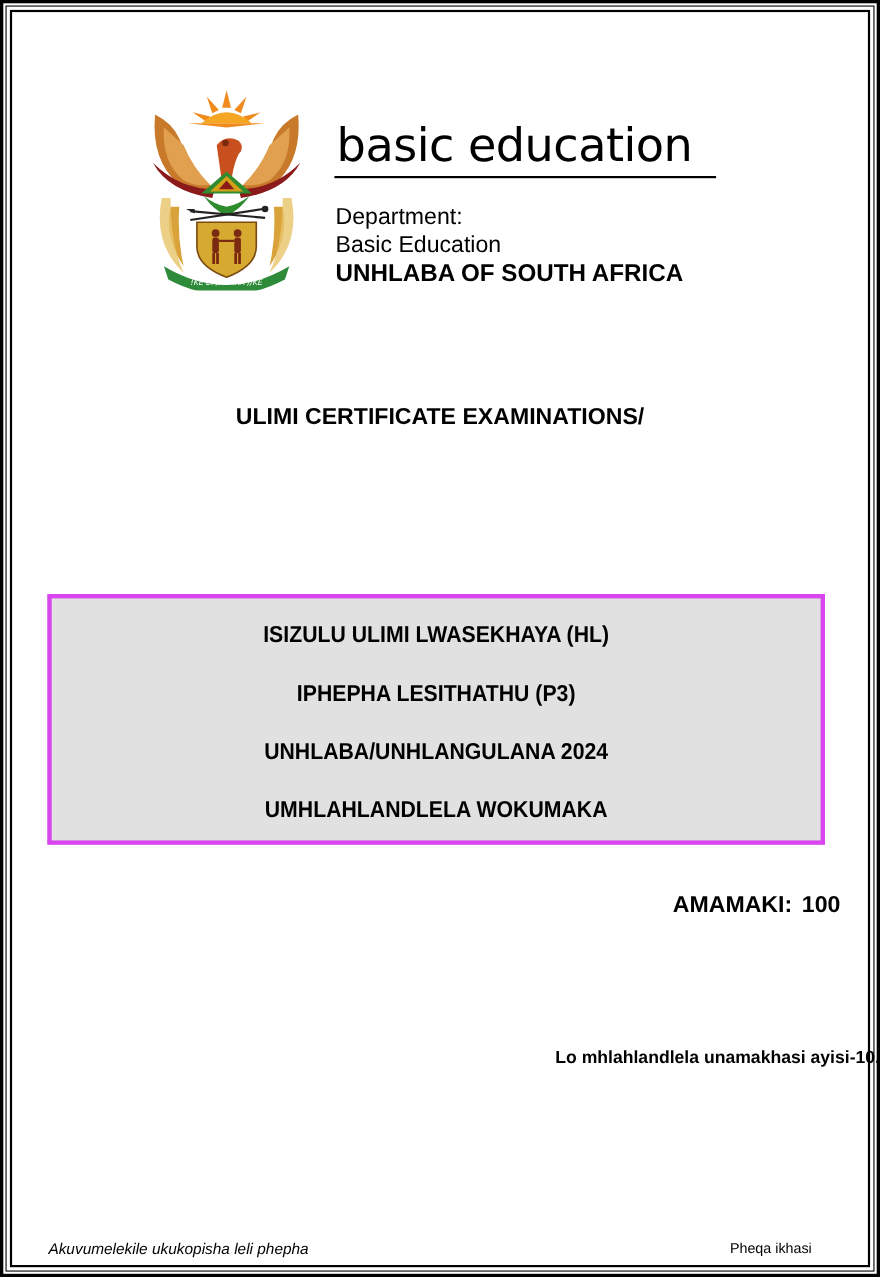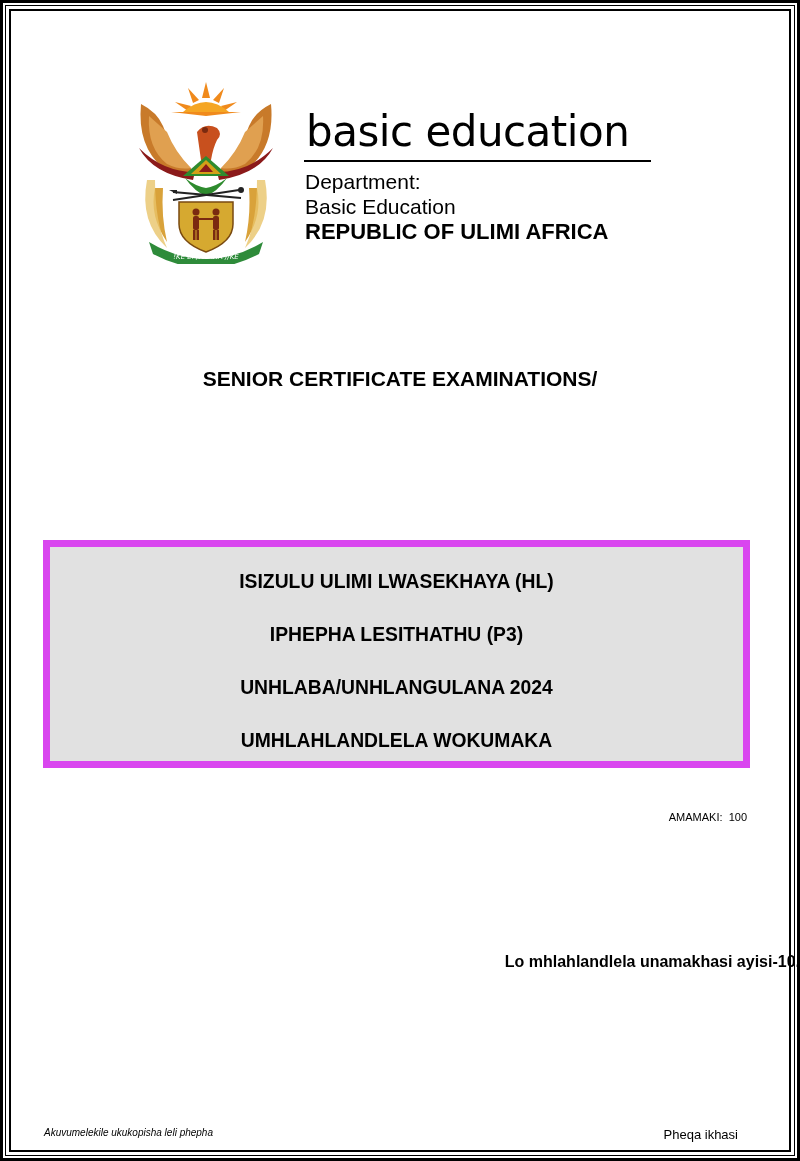--- a/index.html
+++ b/index.html
@@ -61,21 +61,21 @@
       height: 2px;
       background: #000;
       width: 347px;
       margin-top: 4px;
     }
     .brand-line {
       font-size: 21px;
       line-height: 25px;
       margin-left: 1px;
     }
-    .brand-line.first { margin-top: 7px; }
+    .brand-line.first { margin-top: 23px; }
     .brand-line.bold {
       font-weight: bold;
       font-size: 22px;
     }
 
     .exam-heading {
       position: absolute;
       left: 0;
       right: 0;
       top: 365px;
@@ -85,58 +85,58 @@
       line-height: 28px;
     }
 
     .title-box {
       position: absolute;
       left: 43px;
       top: 540px;
       width: 707px;
       height: 228px;
       background: #e1e1e1;
-      border: 7px solid #d946ef;
+      border: 4px solid #d946ef;
       box-sizing: border-box;
     }
     .title-line {
       position: absolute;
       left: 0;
       right: 0;
       text-align: center;
       font-weight: bold;
       font-size: 21px;
       transform: scaleX(0.92);
     }
 
     .marks {
       position: absolute;
-      right: 53px;
+      right: 36px;
       top: 811px;
-      font-weight: normal;
-      font-size: 11px;
+      font-weight: bold;
+      font-size: 21px;
       word-spacing: 3px;
     }
 
     .pages-note {
       position: absolute;
       left: 0;
       right: 0;
       top: 953px;
       text-align: right;
       font-weight: bold;
       font-size: 16px;
     }
 
     .footer-left {
       position: absolute;
       left: 44px;
       top: 1127px;
       font-style: italic;
-      font-size: 10px;
+      font-size: 14px;
     }
     .footer-right {
       position: absolute;
       right: 62px;
       top: 1127px;
       font-size: 13px;
     }
   </style>
 </head>
 <body>
@@ -203,25 +203,25 @@
     <path d="M16,166 Q73,200 130,166 L126,178 Q73,206 20,178 Z" fill="#2e8b3a"></path>
     <text x="73" y="183" text-anchor="middle" font-family="DejaVu Sans, sans-serif" font-size="7" fill="#fff" font-style="italic">!KE E: /XARRA //KE</text>
   </svg>
 </div>
 
 <div class="brand">
   <div class="brand-title">basic education</div>
   <div class="brand-rule"></div>
   <div class="brand-line first">Department:</div>
   <div class="brand-line">Basic Education</div>
-  <div class="brand-line bold">REPUBLIC OF ULIMI AFRICA</div>
+  <div class="brand-line bold">UNHLABA OF SOUTH AFRICA</div>
 </div>
 
 <div class="exam-heading">
-  <div>SENIOR CERTIFICATE EXAMINATIONS/</div>
+  <div>ULIMI CERTIFICATE EXAMINATIONS/</div>
 </div>
 
 <div class="title-box">
   <div class="title-line" style="top:22px;">ISIZULU ULIMI LWASEKHAYA (HL)</div>
   <div class="title-line" style="top:75px;">IPHEPHA LESITHATHU (P3)</div>
   <div class="title-line" style="top:128px;">UNHLABA/UNHLANGULANA 2024</div>
   <div class="title-line" style="top:181px;">UMHLAHLANDLELA WOKUMAKA</div>
 </div>
 
 <div class="marks">

